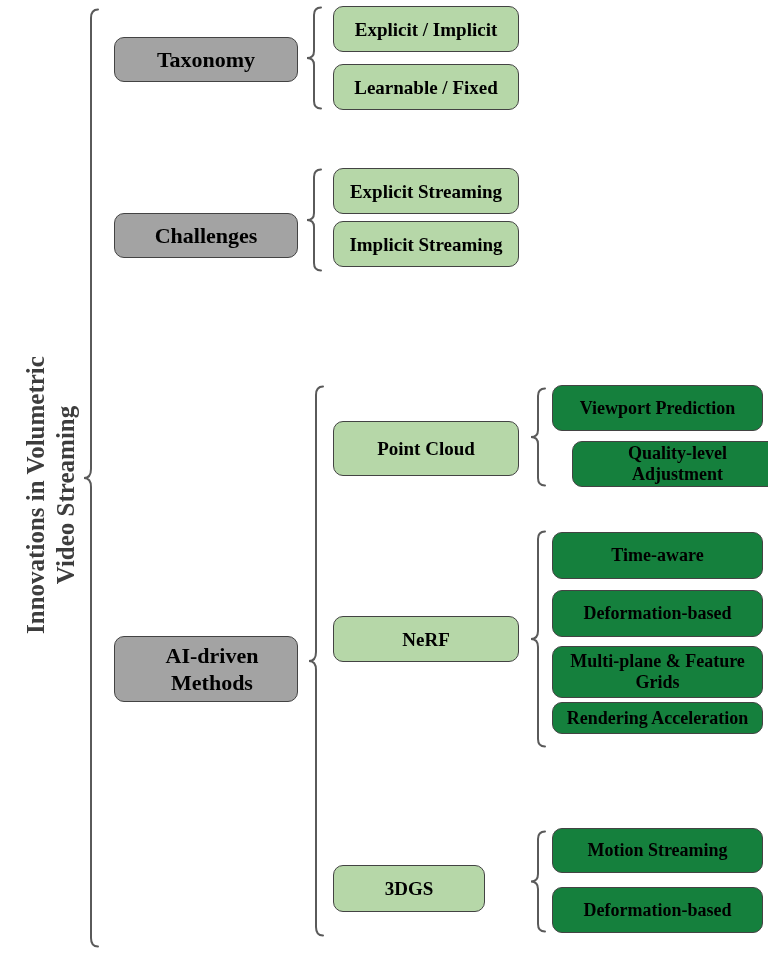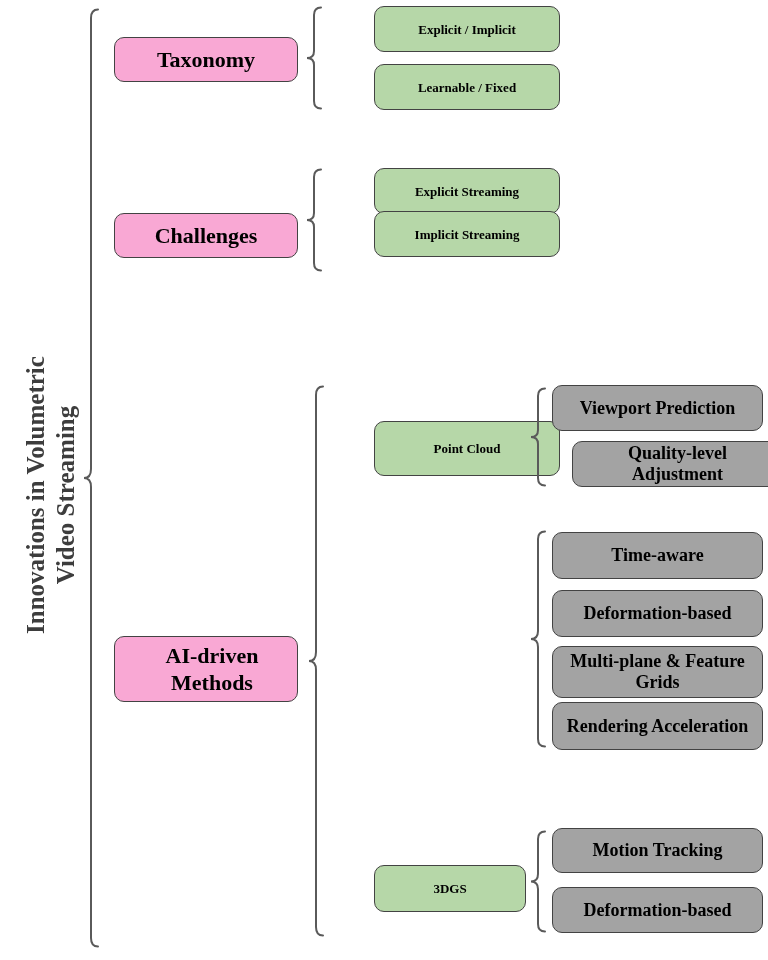--- a/index.html
+++ b/index.html
@@ -16,23 +16,23 @@
     position: absolute;
     display: flex; align-items: center; justify-content: center;
     text-align: center;
     font-weight: bold;
     color: #000000;
     border: 1.6px solid #434343;
     border-radius: 10px;
     box-sizing: border-box;
     padding: 2px 8px;
   }
-  .lvl1 { background: #f9a8d4; font-size: 22px; line-height: 27px; }
-  .lvl2 { background: #b6d7a8; font-size: 13px; line-height: 23px; margin-left: 41px; }
-  .lvl3 { background: #a3a3a3; font-size: 18px; line-height: 21px; }
+  .lvl1 { background: #a3a3a3; font-size: 22px; line-height: 27px; }
+  .lvl2 { background: #b6d7a8; font-size: 19px; line-height: 23px; }
+  .lvl3 { background: #15803d; font-size: 18px; line-height: 21px; }
 
   .brace { position: absolute; overflow: visible; }
   .brace path {
     fill: none;
     stroke: #5a5a5a;
     stroke-width: 2;
     stroke-linecap: round;
   }
 
   .root-label-anchor { position: absolute; left: 51px; top: 495px; width: 0; height: 0; }
@@ -49,32 +49,32 @@
 
   
   #box-taxonomy   { left: 114px; top: 37px;  width: 184px; height: 45px; }
   #box-challenges { left: 114px; top: 197px; width: 184px; height: 45px; margin-top: 16px; }
   #box-ai         { left: 114px; top: 636px; width: 184px; height: 66px; padding-left: 20px; }
 
   
   #box-explicit-implicit  { left: 333px; top: 6px;   width: 186px; height: 46px; }
   #box-learnable-fixed    { left: 333px; top: 64px;  width: 186px; height: 46px; }
   #box-explicit-streaming { left: 333px; top: 168px; width: 186px; height: 46px; }
-  #box-implicit-streaming { left: 333px; top: 211px; width: 186px; height: 46px; }
+  #box-implicit-streaming { left: 333px; top: 221px; width: 186px; height: 46px; }
   #box-point-cloud        { left: 333px; top: 421px; width: 186px; height: 55px; }
   #box-nerf               { left: 333px; top: 616px; width: 186px; height: 46px; }
   #box-3dgs               { left: 333px; top: 865px; width: 152px; height: 47px; }
 
   
   #box-viewport-prediction { left: 552px; top: 385px; width: 211px; height: 46px; }
   #box-quality-level       { left: 552px; top: 441px; width: 211px; height: 46px; margin-left: 20px; }
   #box-time-aware          { left: 552px; top: 532px; width: 211px; height: 47px; }
   #box-deformation-nerf    { left: 552px; top: 590px; width: 211px; height: 47px; }
   #box-multiplane          { left: 552px; top: 646px; width: 211px; height: 52px; padding: 18px 4px; }
-  #box-rendering-accel     { left: 552px; top: 702px; width: 211px; height: 48px; }
+  #box-rendering-accel     { left: 552px; top: 702px; width: 211px; height: 32px; }
   #box-motion-tracking     { left: 552px; top: 828px; width: 211px; height: 45px; }
   #box-deformation-3dgs    { left: 552px; top: 887px; width: 211px; height: 46px; }
 
   
   #brace-root        { left: 83px;  top: 8px;   }
   #brace-taxonomy    { left: 306px; top: 6px;   }
   #brace-challenges  { left: 306px; top: 168px; }
   #brace-ai          { left: 308px; top: 385px; }
   #brace-point-cloud { left: 530px; top: 387px; }
   #brace-nerf        { left: 530px; top: 530px; }
@@ -108,34 +108,35 @@
   </svg>
   <svg id="brace-ai" class="brace" width="16" height="552">
     <path d="M15,1.5 Q8,1.5 8,10 L8,267 Q8,276 1,276 Q8,276 8,285 L8,542 Q8,550.5 15,550.5"></path>
   </svg>
 
   <div id="box-explicit-implicit" class="node lvl2">Explicit / Implicit</div>
   <div id="box-explicit-streaming" class="node lvl2">Explicit Streaming</div>
   <div id="box-learnable-fixed" class="node lvl2">Learnable / Fixed</div>
   <div id="box-implicit-streaming" class="node lvl2">Implicit Streaming</div>
   <div id="box-point-cloud" class="node lvl2">Point Cloud</div>
+  <div id="box-nerf" class="node lvl2">NeRF</div>
   <div id="box-3dgs" class="node lvl2">3DGS</div>
 
   <svg id="brace-point-cloud" class="brace" width="16" height="100">
     <path d="M15,1.5 Q8,1.5 8,9 L8,43 Q8,50 1,50 Q8,50 8,57 L8,91 Q8,98.5 15,98.5"></path>
   </svg>
   <svg id="brace-nerf" class="brace" width="16" height="218">
     <path d="M15,1.5 Q8,1.5 8,9 L8,101 Q8,109 1,109 Q8,109 8,117 L8,209 Q8,216.5 15,216.5"></path>
   </svg>
   <svg id="brace-3dgs" class="brace" width="16" height="103">
     <path d="M15,1.5 Q8,1.5 8,9 L8,44 Q8,51.5 1,51.5 Q8,51.5 8,59 L8,94 Q8,101.5 15,101.5"></path>
   </svg>
 
   <div id="box-viewport-prediction" class="node lvl3">Viewport Prediction</div>
   <div id="box-quality-level" class="node lvl3">Quality-level Adjustment</div>
   <div id="box-time-aware" class="node lvl3">Time-aware</div>
   <div id="box-deformation-nerf" class="node lvl3">Deformation-based</div>
   <div id="box-multiplane" class="node lvl3">Multi-plane &amp; Feature Grids</div>
   <div id="box-rendering-accel" class="node lvl3">Rendering Acceleration</div>
-  <div id="box-motion-tracking" class="node lvl3">Motion Tracking</div>
+  <div id="box-motion-tracking" class="node lvl3">Motion Streaming</div>
   <div id="box-deformation-3dgs" class="node lvl3">Deformation-based</div>
 
 </div>
 
 </body></html>

